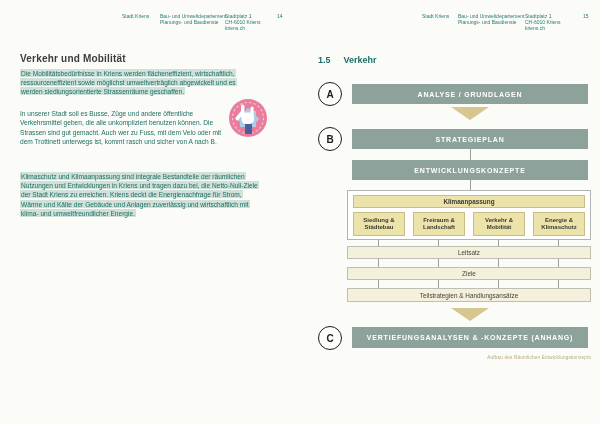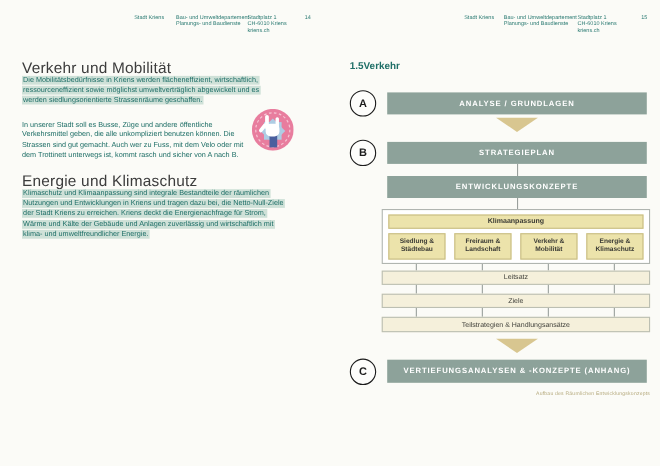--- a/index.html
+++ b/index.html
@@ -5,26 +5,26 @@
   html,body{margin:0;padding:0;}
   .canvas{
     position:relative;width:600px;height:424px;overflow:hidden;
     background:#fbfbf7;font-family:"Liberation Sans",sans-serif;
     -webkit-font-smoothing:antialiased;
   }
   
   .hdr{position:absolute;top:13px;font-size:5px;line-height:6.2px;color:#2a7a72;}
   .hdr span{display:block;}
   
-  .sec-title{position:absolute;font-size:14px;font-weight:400;color:#3c3c3c;letter-spacing:.2px;}
+  .sec-title{position:absolute;font-size:10px;font-weight:700;color:#3c3c3c;letter-spacing:.2px;}
   .para{position:absolute;font-size:6.6px;line-height:9.4px;color:#1f6f67;}
   .hl{background:#cfe1d8;padding:.5px 1px;box-decoration-break:clone;-webkit-box-decoration-break:clone;}
   
   .chap{position:absolute;left:318px;top:55px;font-size:9px;font-weight:700;color:#1f6f67;}
-  .chap .num{margin-right:0;}
+  .chap .num{margin-right:13px;}
   .stage-circle{
     position:absolute;width:22px;height:22px;border:1.4px solid #1c1c1c;border-radius:50%;
     background:#fdfdfb;display:flex;align-items:center;justify-content:center;
     font-size:10px;font-weight:600;color:#1c1c1c;
   }
   .green-box{
     position:absolute;left:352px;width:236px;height:20px;background:#8da29a;
     display:flex;align-items:center;justify-content:center;color:#ffffff;
     font-size:7px;font-weight:700;letter-spacing:.8px;text-transform:uppercase;
   }
@@ -115,21 +115,20 @@
         <rect x="11" y="12" width="16" height="16" transform="rotate(45 19 20)"></rect>
       </g>
       <rect x="16" y="23" width="7" height="12" fill="#4A5F9E"></rect>
       <rect x="12" y="5.5" width="3.4" height="13" rx="1.7" fill="#FFFFFF"></rect>
       <rect x="21.5" y="7.5" width="3.1" height="10.5" rx="1.5" fill="#FFFFFF"></rect>
       <rect x="8.5" y="12.5" width="3.4" height="9.5" rx="1.7" fill="#FFFFFF" transform="rotate(38 10.2 17)"></rect>
       <rect x="12.5" y="13.5" width="12.5" height="11.5" rx="4.5" fill="#FFFFFF"></rect>
     </svg>
   </div>
 
-  <div class="sec-title" style="left:20px;top:156px">Energie und Klimaschutz</div>
 
   <div class="para" style="left:20px;top:171px;width:238px">
     <span class="hl">Klimaschutz und Klimaanpassung sind integrale Bestandteile der räumlichen Nutzungen und Entwicklungen in Kriens und tragen dazu bei, die Netto-Null-Ziele der Stadt Kriens zu erreichen. Kriens deckt die Energienachfrage für Strom, Wärme und Kälte der Gebäude und Anlagen zuverlässig und wirtschaftlich mit klima- und umweltfreundlicher Energie.</span>
   </div>
 
   <div class="chap">
     <span class="num">1.5</span><span>Verkehr</span>
   </div>
 
   <div class="stage-circle" style="left:318px;top:82px">A</div>

